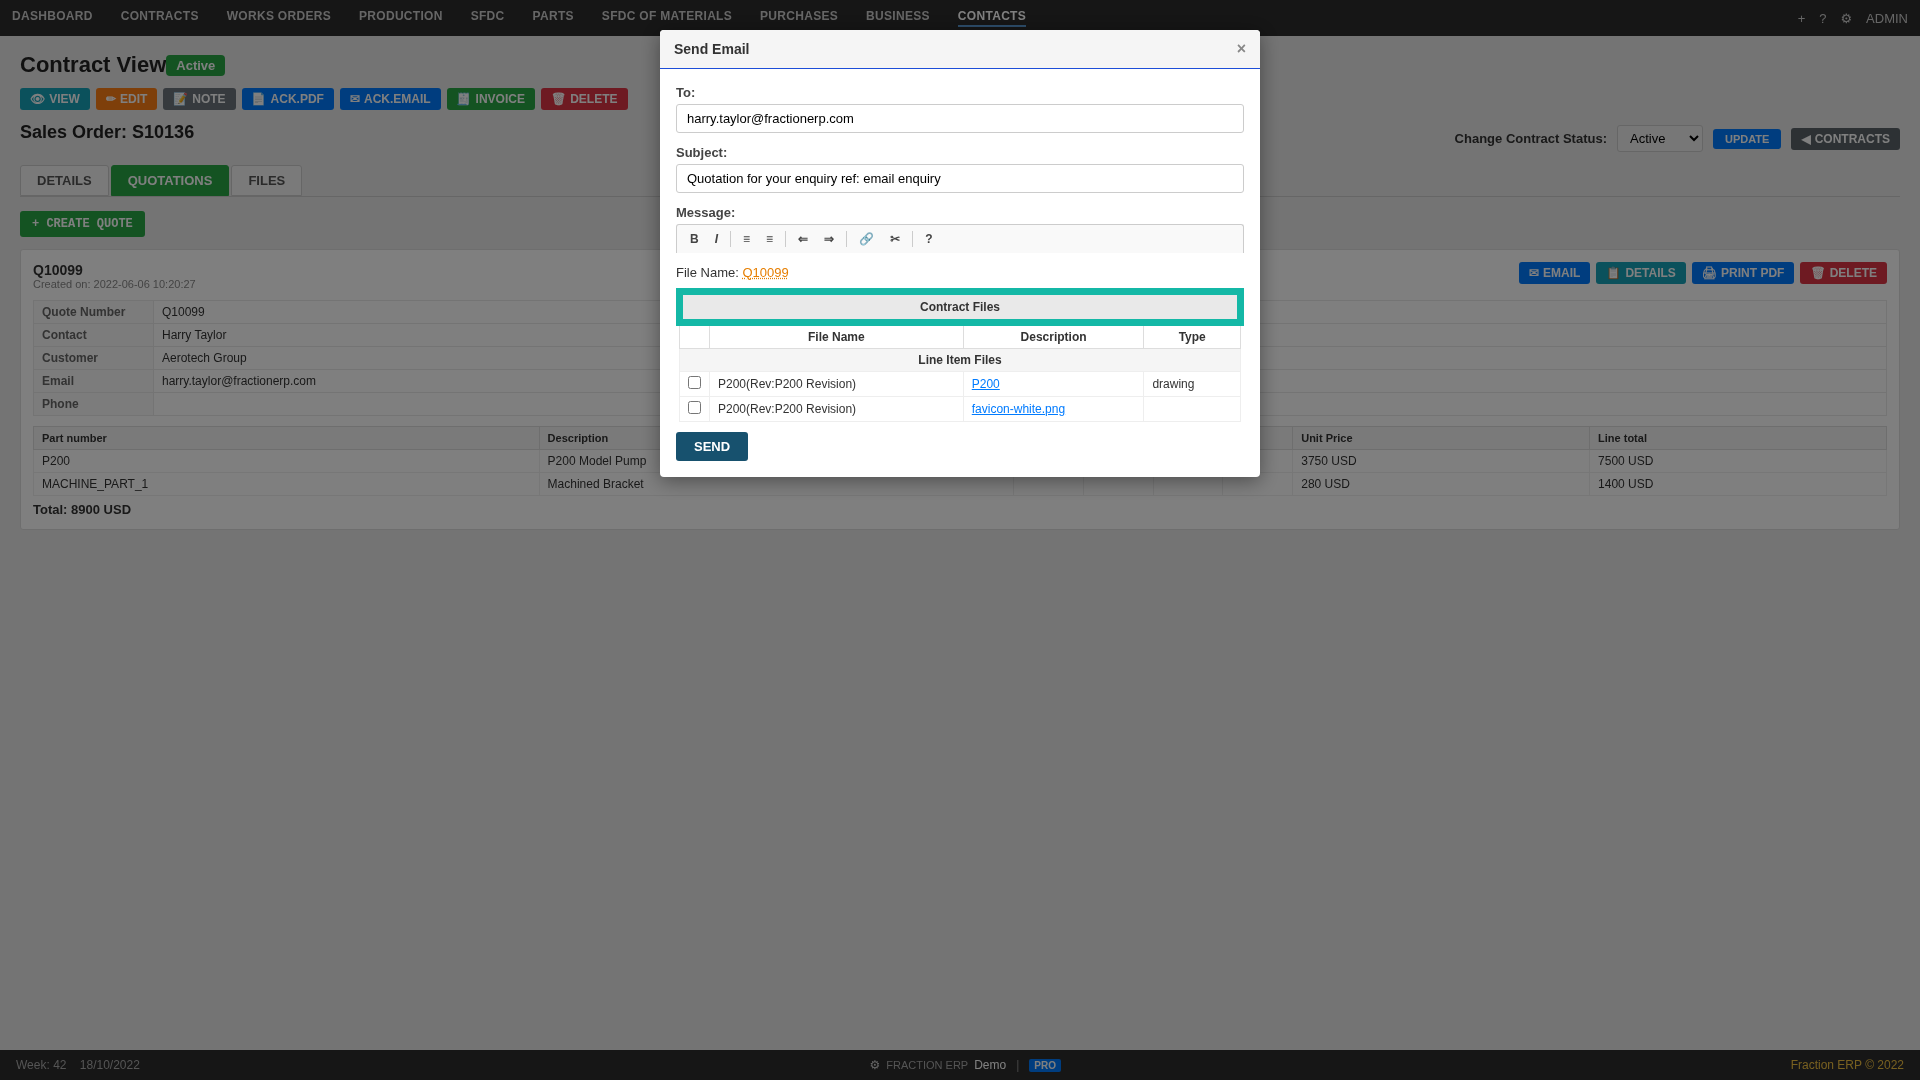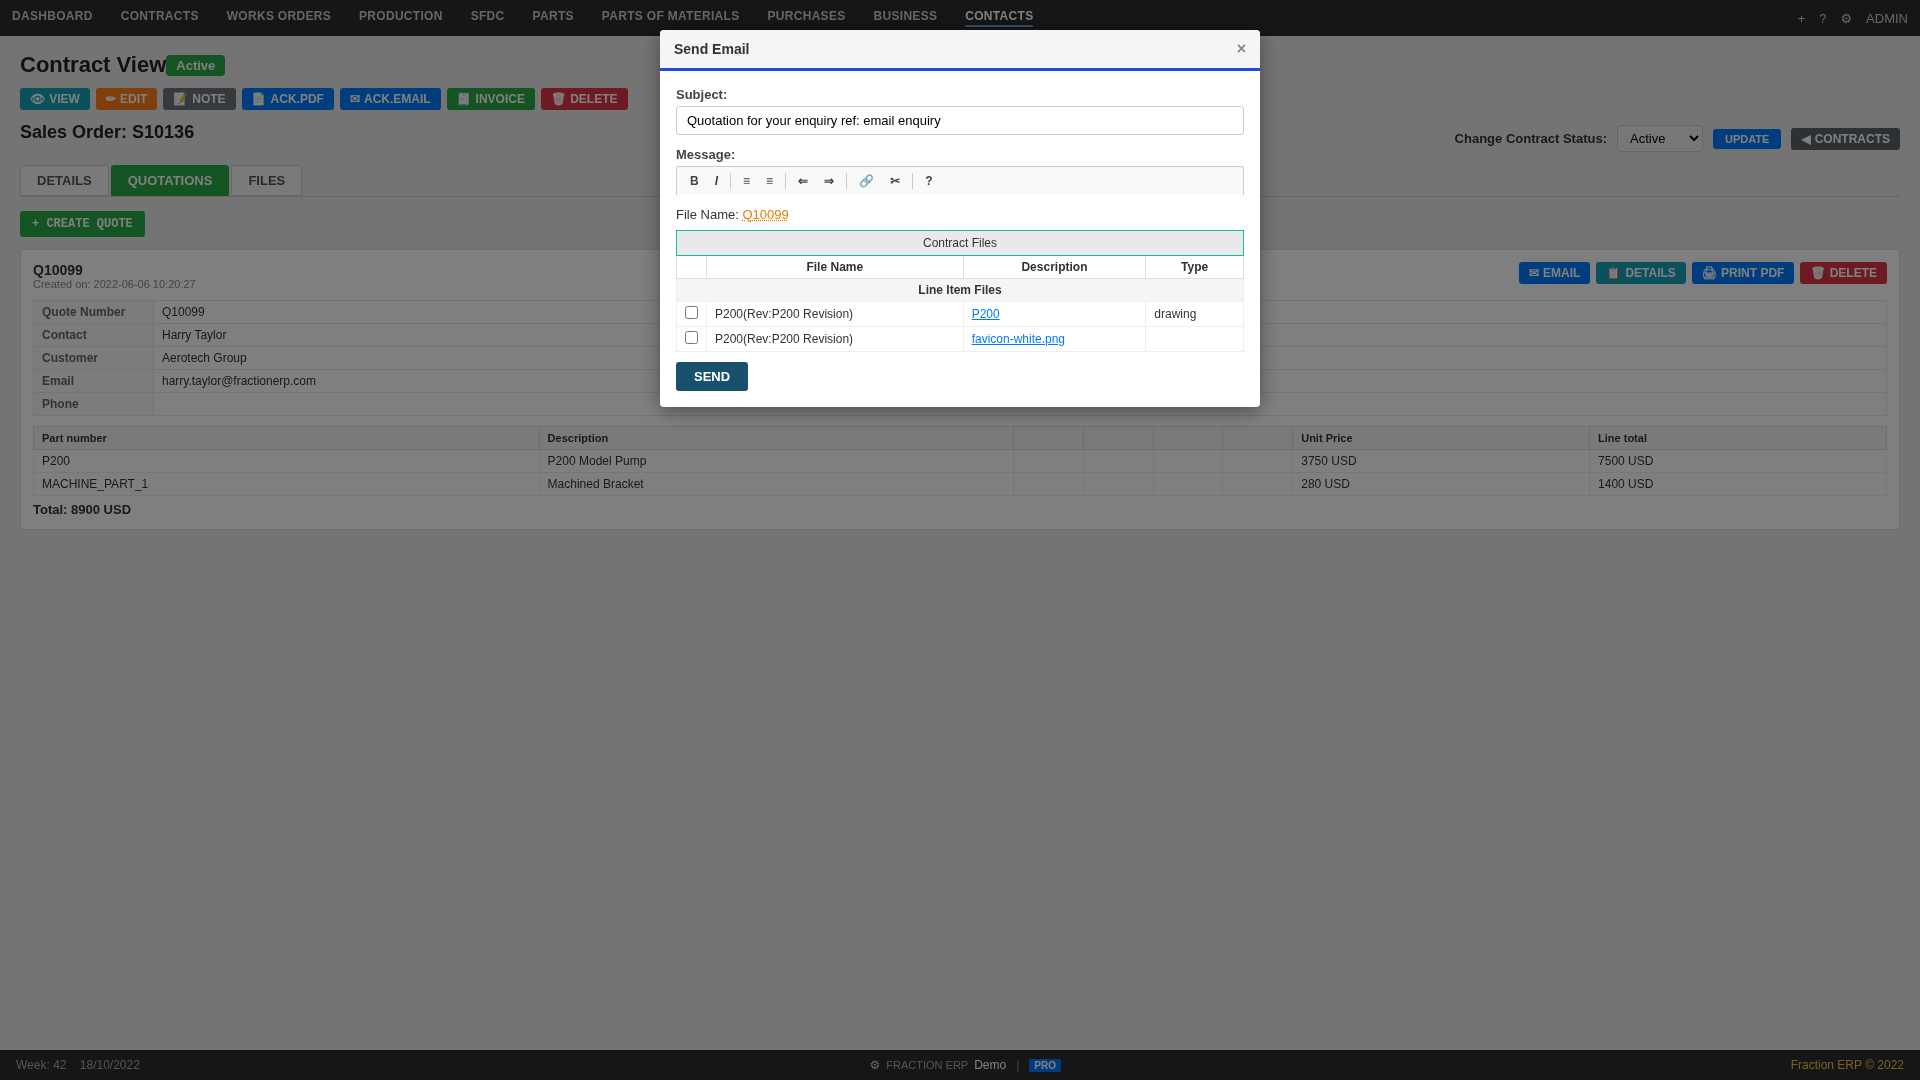--- a/index.html
+++ b/index.html
@@ -151,21 +151,21 @@
       border-radius: 4px;
       width: 600px;
       max-height: 580px;
       box-shadow: 0 4px 20px rgba(0,0,0,0.4);
       display: flex;
       flex-direction: column;
     }
     .modal-header {
       background: #f5f5f5;
       padding: 10px 14px;
-      border-bottom: 3px solid #1d4ed8;
+      border-bottom: 1px solid #1d4ed8;
       display: flex;
       justify-content: space-between;
       align-items: center;
       border-radius: 4px 4px 0 0;
     }
     .modal-header-title { font-size: 14px; font-weight: 600; }
     .modal-close {
       background: none;
       border: none;
       font-size: 16px;
@@ -221,22 +221,22 @@
 
     
     .file-link { color: #e67e00; text-decoration: underline dotted; cursor: pointer; }
     .file-link-blue { color: #007bff; text-decoration: underline; cursor: pointer; }
 
     
     .contract-files-table { width: 100%; border-collapse: collapse; margin-top: 8px; font-size: 12px; }
     .contract-files-table th {
       background: #e9e9e9;
       padding: 5px 8px;
-      border: 1px solid #14b8a6;
-      font-weight: 400;
+      border: 7px solid #14b8a6;
+      font-weight: 700;
       text-align: left;
     }
     .contract-files-table td {
       padding: 4px 8px;
       border: 1px solid #eee;
     }
     .contract-files-table .section-row td {
       background: #f5f5f5;
       font-weight: 600;
       text-align: center;
@@ -286,21 +286,21 @@
 <body>
 
 <div class="top-nav">
   <div class="top-nav-left">
     <a>DASHBOARD</a>
     <a>CONTRACTS</a>
     <a>WORKS ORDERS</a>
     <a>PRODUCTION</a>
     <a>SFDC</a>
     <a>PARTS</a>
-    <a>PARTS OF MATERIALS</a>
+    <a>SFDC OF MATERIALS</a>
     <a>PURCHASES</a>
     <a>BUSINESS</a>
     <a class="active">CONTACTS</a>
   </div>
   <div class="top-nav-right">
     <span>+</span>
     <span>?</span>
     <span>⚙</span>
     <span>ADMIN</span>
   </div>
@@ -478,20 +478,24 @@
 </div>
 
 <div class="modal-overlay">
   <div class="modal">
     <div class="modal-header">
       <span class="modal-header-title">Send Email</span>
       <button class="modal-close">×</button>
     </div>
     <div class="modal-body">
       
+      <div class="form-group">
+        <label class="form-label">To:</label>
+        <input class="form-input" type="text" value="harry.taylor@fractionerp.com" style="">
+      </div>
       
       <div class="form-group">
         <label class="form-label">Subject:</label>
         <input class="form-input" type="text" value="Quotation for your enquiry ref: email enquiry" style="">
       </div>
       
       <div class="form-group">
         <label class="form-label">Message:</label>
         <div class="rte-toolbar">
           <button class="rte-btn"><b>B</b></button>

